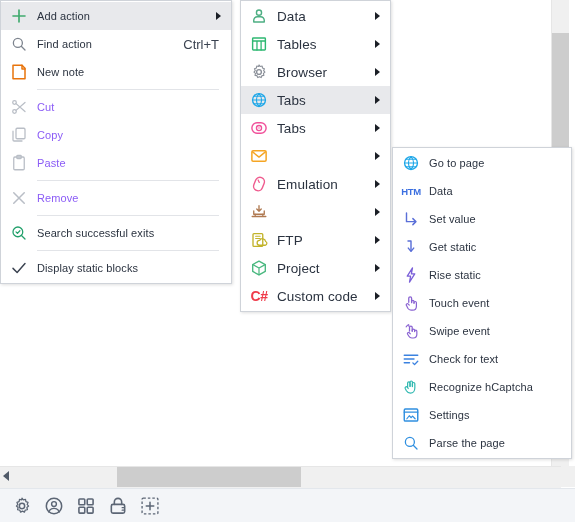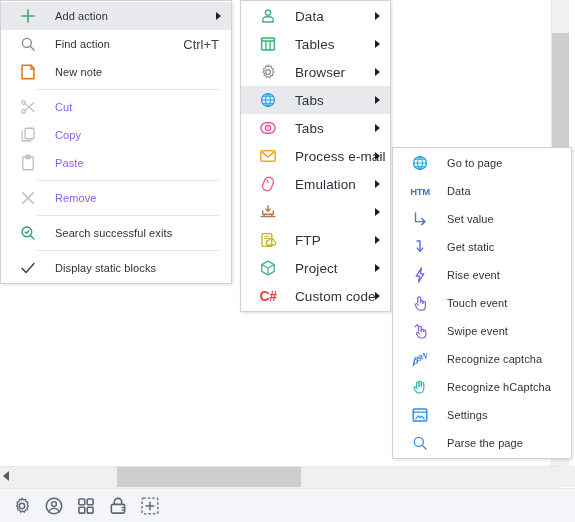--- a/index.html
+++ b/index.html
@@ -31,21 +31,21 @@
      border-top:1px solid #e3e7ec;display:flex;align-items:center;padding-left:6px;box-sizing:border-box;}
   .tool-btn{width:32px;height:30px;display:flex;align-items:center;justify-content:center;cursor:default;}
   .tool-btn svg{display:block;}
 
   
   .menu{position:absolute;background:#ffffff;border:1px solid #cfd3d9;box-shadow:1px 1px 3px rgba(0,0,0,.13);
         box-sizing:border-box;padding:1px 0;}
   .mi{position:relative;display:flex;align-items:center;height:28px;box-sizing:border-box;padding:0 0 0 0;cursor:default;}
   .mi.hl{background:#e8e9ec;}
   .mi.disabled .mi-label{color:#8b5cf6;}
-  .mi-icon{width:54px;min-width:36px;display:flex;align-items:center;justify-content:center;}
+  .mi-icon{width:36px;min-width:36px;display:flex;align-items:center;justify-content:center;}
   .mi-icon svg{display:block;}
   .mi-label{font-size:11px;color:#2b3340;white-space:nowrap;letter-spacing:.1px;}
   .mi-accel{margin-left:auto;margin-right:12px;font-size:13px;color:#3a4250;white-space:nowrap;}
   .mi-arrow{position:absolute;right:10px;top:50%;margin-top:-4px;width:0;height:0;
         border-top:4px solid transparent;border-bottom:4px solid transparent;border-left:5px solid #1b1f26;}
   .sep{height:1px;background:#e2e4e8;margin:3px 12px 3px 36px;}
 
   
   #menu-main{left:0px;top:0px;width:232px;}
   #menu-actions{left:240px;top:0px;width:151px;}
@@ -210,21 +210,20 @@
       <span class="mi-label">Tabs</span>
       <span class="mi-arrow"></span>
     </div>
     <div class="mi">
       <span class="mi-icon">
         <svg width="18" height="18" viewBox="0 0 24 24" fill="none" stroke="#f5a524" stroke-width="1.7" stroke-linecap="round" stroke-linejoin="round">
           <rect x="2.5" y="5" width="19" height="14" rx="1.6" stroke-width="2"></rect>
           <path d="M3.5 6.5l8.5 7 8.5-7" stroke-width="1.8"></path>
         </svg>
       </span>
-      <span class="mi-label">Process e-mail</span>
       <span class="mi-arrow"></span>
     </div>
     <div class="mi">
       <span class="mi-icon">
         <svg width="18" height="18" viewBox="0 0 24 24" fill="none" stroke="#ef5c8f" stroke-width="1.7" stroke-linecap="round" stroke-linejoin="round">
           <rect x="6" y="2.8" width="12" height="18.4" rx="6" stroke-width="1.9" transform="rotate(22 12 12)"></rect>
           <path d="M10.8 6.6l1.6 3.3" stroke-width="1.7"></path>
         </svg>
       </span>
       <span class="mi-label">Emulation</span>
@@ -305,21 +304,21 @@
         </svg>
       </span>
       <span class="mi-label">Get static</span>
     </div>
     <div class="mi">
       <span class="mi-icon">
         <svg width="18" height="18" viewBox="0 0 24 24" fill="none" stroke="#7a5fd8" stroke-width="1.7" stroke-linecap="round" stroke-linejoin="round">
           <path d="M14 2.5l-7 11h4.5l-1.5 8 7-11H12.5z" stroke-width="1.7"></path>
         </svg>
       </span>
-      <span class="mi-label">Rise event</span>
+      <span class="mi-label">Rise static</span>
     </div>
     <div class="mi">
       <span class="mi-icon">
         <svg width="18" height="18" viewBox="0 0 24 24" fill="none" stroke="#8a63d2" stroke-width="1.7" stroke-linecap="round" stroke-linejoin="round">
           <path d="M9 11V5.6a1.9 1.9 0 113.8 0V11" stroke-width="1.7"></path>
           <path d="M12.8 11.6V10a1.6 1.6 0 113.2 0v2" stroke-width="1.6"></path>
           <path d="M16 12.4v-.8a1.6 1.6 0 113.2 0v4.6c0 2.9-2 5.3-5 5.3h-2.2c-2 0-3.3-1-4.2-2.5L6 15.4a1.6 1.6 0 012.5-2l1.2 1.4" stroke-width="1.6"></path>
         </svg>
       </span>
       <span class="mi-label">Touch event</span>
@@ -330,23 +329,26 @@
           <path d="M5.5 6.5l2-2.3M8.8 3.3l.5 2.6" stroke-width="1.5"></path>
           <path d="M10 12V7.2a1.8 1.8 0 113.6 0V12" stroke-width="1.7"></path>
           <path d="M13.6 12.4v-1.2a1.6 1.6 0 113.2 0v1.4" stroke-width="1.6"></path>
           <path d="M16.8 12.8v-.4a1.5 1.5 0 113 0v4c0 2.7-1.9 4.9-4.7 4.9h-2c-1.9 0-3.1-.9-3.9-2.3l-1.7-2.7a1.5 1.5 0 012.3-1.9l1.2 1.3" stroke-width="1.6"></path>
         </svg>
       </span>
       <span class="mi-label">Swipe event</span>
     </div>
     <div class="mi">
       <span class="mi-icon">
-        <span style="font-size:11px;font-weight:bold;color:#3b6fe0;font-family:'Liberation Serif',serif;font-style:italic;letter-spacing:-.5px;">β<sup style="font-size:8px;">gN</sup></span>
-      </span>
-      <span class="mi-label">Recognize captcha</span>
+        <svg width="18" height="18" viewBox="0 0 24 24" fill="none" stroke="#3b82e0" stroke-width="1.7" stroke-linecap="round" stroke-linejoin="round">
+          <path d="M3 7h18M3 12h13M3 17h7" stroke-width="1.9"></path>
+          <path d="M14.5 17.2l2.2 2.3 4.3-4.6" stroke-width="1.8"></path>
+        </svg>
+      </span>
+      <span class="mi-label">Check for text</span>
     </div>
     <div class="mi">
       <span class="mi-icon">
         <svg width="18" height="18" viewBox="0 0 24 24" fill="none" stroke="#2fb8b0" stroke-width="1.7" stroke-linecap="round" stroke-linejoin="round">
           <path d="M7.5 12.5V6.8a1.6 1.6 0 113.2 0v4.4" stroke-width="1.6"></path>
           <path d="M10.7 11V5.6a1.6 1.6 0 113.2 0V11" stroke-width="1.6"></path>
           <path d="M13.9 11.4V7.6a1.6 1.6 0 113.2 0v5.8c0 3.6-2.3 6.8-5.8 6.8-2.6 0-4.3-1.3-5.4-3.2l-1.6-3a1.6 1.6 0 012.6-1.8l1.4 1.8" stroke-width="1.6"></path>
         </svg>
       </span>
       <span class="mi-label">Recognize hCaptcha</span>

